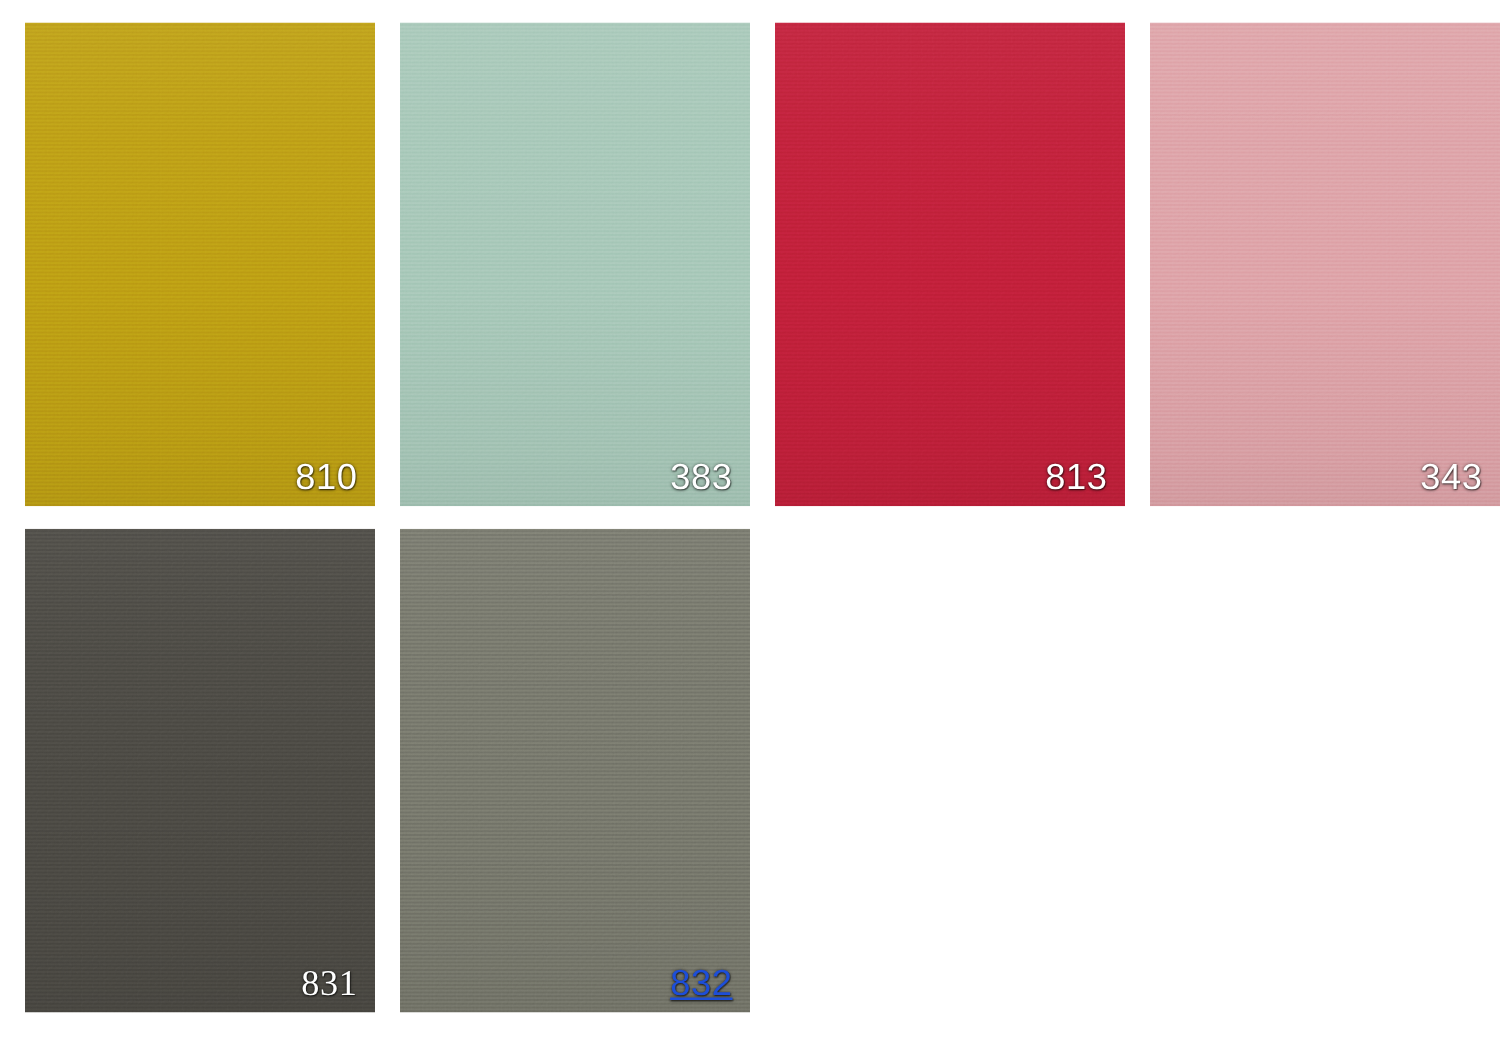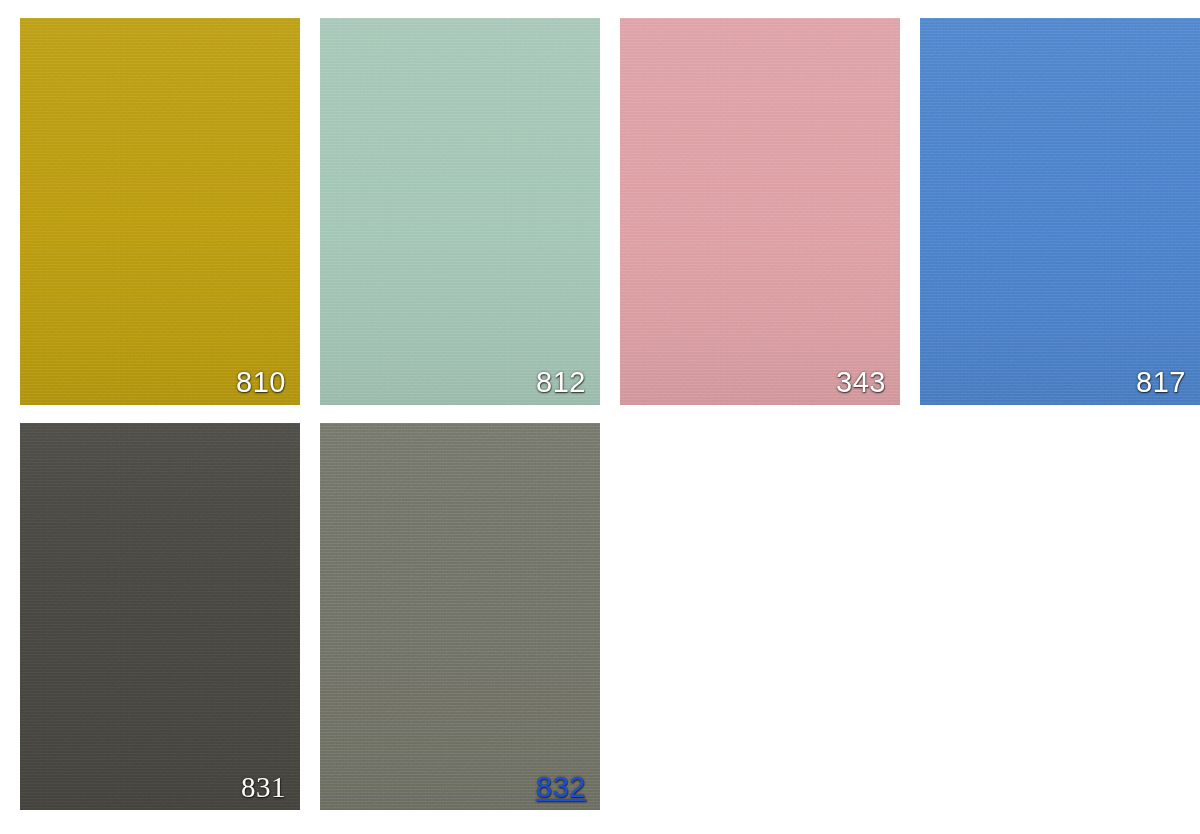--- a/index.html
+++ b/index.html
@@ -120,40 +120,40 @@
     <div class="swatch-grain"></div>
     <div class="swatch-grain2"></div>
     <span class="swatch-label" style="color: rgb(255, 255, 255);">810</span>
   </div>
 
   <div class="swatch">
     <div class="swatch-fill" style="background-color: rgb(169, 201, 186);"></div>
     <div class="swatch-shade"></div>
     <div class="swatch-grain"></div>
     <div class="swatch-grain2"></div>
-    <span class="swatch-label" style="color: rgb(255, 255, 255);">812</span>
+    <span class="swatch-label" style="color: rgb(255, 255, 255);">383</span>
   </div>
 
+  <div class="swatch">
+    <div class="swatch-fill" style="background-color: rgb(195, 32, 59);"></div>
+    <div class="swatch-shade"></div>
+    <div class="swatch-grain"></div>
+    <div class="swatch-grain2"></div>
+    <span class="swatch-label" style="color: rgb(255, 255, 255);">813</span>
+  </div>
 
   <div class="swatch">
     <div class="swatch-fill" style="background-color: rgb(223, 165, 170);"></div>
     <div class="swatch-shade"></div>
     <div class="swatch-grain"></div>
     <div class="swatch-grain2"></div>
     <span class="swatch-label" style="color: rgb(255, 255, 255);">343</span>
   </div>
 
 
-  <div class="swatch">
-    <div class="swatch-fill" style="background-color: rgb(81, 137, 206);"></div>
-    <div class="swatch-shade"></div>
-    <div class="swatch-grain"></div>
-    <div class="swatch-grain2"></div>
-    <span class="swatch-label" style="color: rgb(255, 255, 255);">817</span>
-  </div>
 
   <div class="swatch">
     <div class="swatch-fill" style="background-color: rgb(77, 75, 69);"></div>
     <div class="swatch-shade"></div>
     <div class="swatch-grain"></div>
     <div class="swatch-grain2"></div>
     <span class="swatch-label" style="color: rgb(255, 255, 255); font-family: Liberation Serif, serif;">831</span>
   </div>
 
   <div class="swatch">

